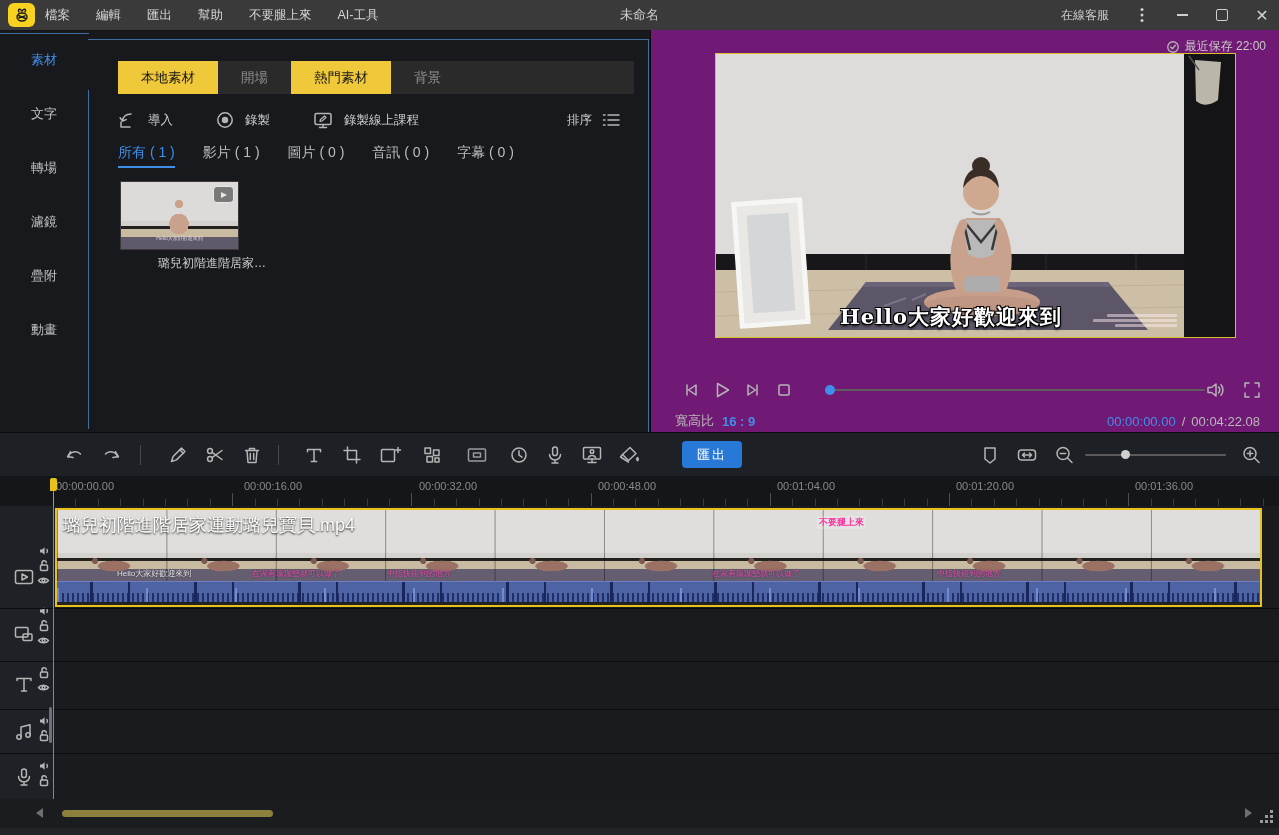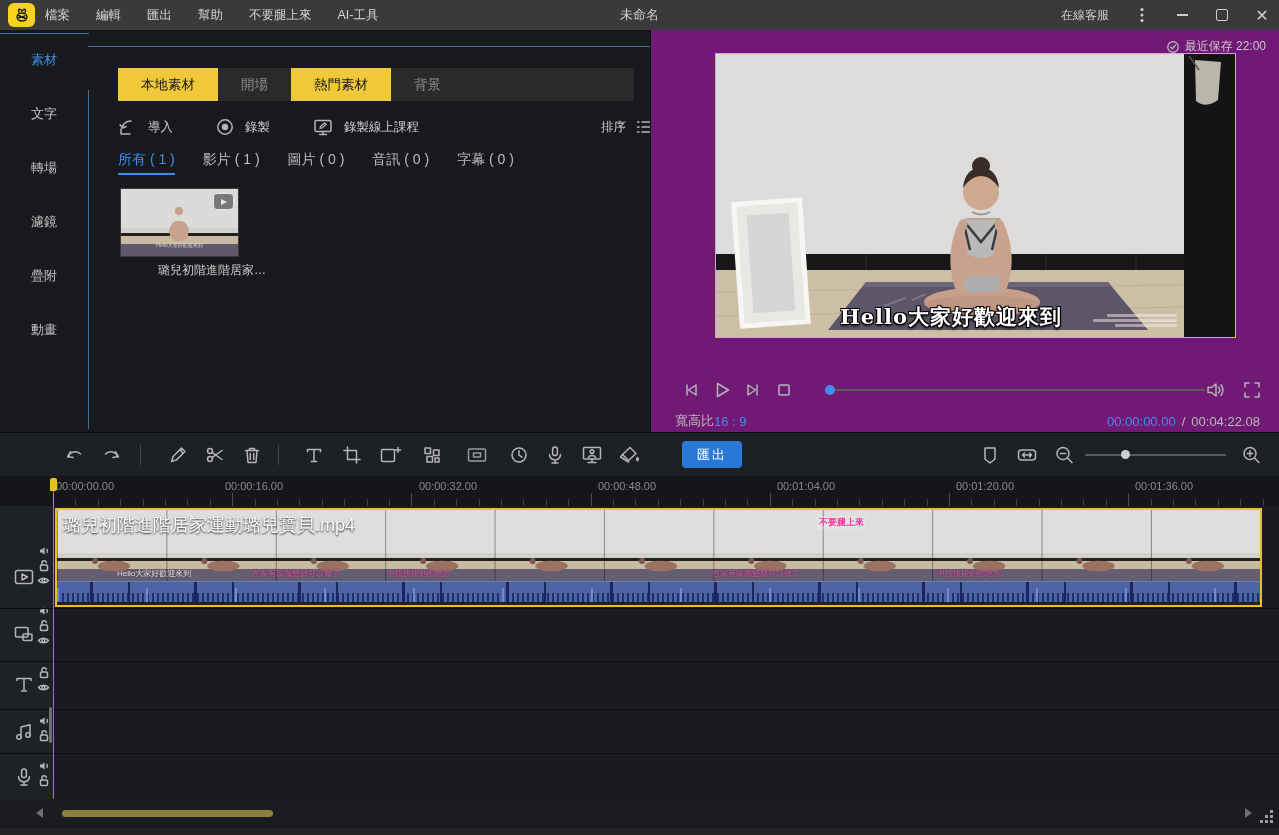--- a/index.html
+++ b/index.html
@@ -17,21 +17,21 @@
   #win-title{left:50%;top:0;transform:translateX(-50%);height:30px;display:flex;align-items:center;color:#cfcfcf;font-size:13px;}
   .tb-right{right:10px;top:0;height:30px;display:flex;align-items:center;gap:26px;color:#cfcfcf;}
   .win-btn{width:14px;height:14px;display:flex;align-items:center;justify-content:center;color:#d0d0d0;font-size:13px;}
   .max-box{width:10px;height:10px;border:1.5px solid #cfcfcf;border-radius:2px;}
   .min-bar{width:11px;height:2px;background:#cfcfcf;}
   
   #library{left:0;top:30px;width:650px;height:402px;}
   #side-nav{left:0;top:3px;width:88px;height:399px;}
   .nav-item{width:88px;height:54px;display:flex;align-items:center;justify-content:center;font-size:13px;color:#c2c2c2;}
   .nav-item.active{color:#3f8fea;}
-  #lib-box{left:88px;top:16px;width:560px;height:396px;border:1px solid #3e6f9e;border-left:none;padding-left:34px;}
+  #lib-box{left:88px;top:9px;width:560px;height:396px;border:1px solid #3e6f9e;border-left:none;}
   .lib-topline{left:0;top:3px;width:89px;height:1px;background:#3e6f9e;}
   .lib-leftline{left:88px;top:60px;width:1px;height:339px;background:#3e6f9e;}
   #tabbar{left:30px;top:21px;width:516px;height:33px;background:#2a2a2a;display:flex;align-items:stretch;}
   .tab{display:flex;align-items:center;padding:0 23px;color:#8f8f8f;font-size:13.5px;}
   .tab.active{background:#f0c93a;color:#161616;}
   .action-row{left:30px;top:66px;width:500px;height:28px;display:flex;align-items:center;gap:10px;color:#cfcfcf;font-size:12.5px;}
   .action-gap{width:22px;}
   .sort-wrap{right:28px;top:66px;height:28px;display:flex;align-items:center;gap:10px;color:#cfcfcf;font-size:12.5px;}
   .filter-row{left:30px;top:104px;display:flex;gap:28px;font-size:14px;color:#bdbdbd;}
   .filter{padding-bottom:4px;}
@@ -331,21 +331,21 @@
       </span>
       <span>
         <svg width="20" height="20" viewBox="0 0 20 20" class="ico">
             <path d="M3 7V3h4 M13 3h4v4 M17 13v4h-4 M7 17H3v-4"></path>
           </svg>
       </span>
     </div>
 
     <div class="info-row abs">
       <span class="dim">寬高比</span>
-      <span class="blue" style="">16 : 9</span>
+      <span class="blue" style="margin-left:8px;font-weight:bold;">16 : 9</span>
       <span class="spacer"></span>
       <span class="blue">00:00:00.00</span>
       <span class="dim" style="margin:0 6px;">/</span>
       <span class="dim">00:04:22.08</span>
     </div>
   </div>
 
   <div id="toolbar" class="abs">
     <span class="tl-ico abs" style="left:62px">
       <svg width="22" height="22" viewBox="0 0 22 22" class="ico">
@@ -461,21 +461,21 @@
       <svg width="22" height="22" viewBox="0 0 22 22" class="ico">
           <circle cx="10" cy="9.5" r="6"></circle>
           <path d="M14.5 14 L19 18.5 M7.3 9.5h5.4 M10 6.8v5.4"></path>
         </svg>
       </span>
   </div>
 
   <div id="timeline" class="abs">
     <div id="ruler" class="abs">
       <span class="ruler-label abs" style="left:56px">00:00:00.00</span>
-      <span class="ruler-label abs" style="left:254px;transform:translateX(-50%)">00:00:16.00</span>
+      <span class="ruler-label abs" style="left:273px;transform:translateX(-50%)">00:00:16.00</span>
       <span class="ruler-label abs" style="left:448px;transform:translateX(-50%)">00:00:32.00</span>
       <span class="ruler-label abs" style="left:627px;transform:translateX(-50%)">00:00:48.00</span>
       <span class="ruler-label abs" style="left:806px;transform:translateX(-50%)">00:01:04.00</span>
       <span class="ruler-label abs" style="left:985px;transform:translateX(-50%)">00:01:20.00</span>
       <span class="ruler-label abs" style="left:1164px;transform:translateX(-50%)">00:01:36.00</span>
       <div class="ticks abs"></div>
     </div>
 
     <div id="track-col" class="abs">
 

